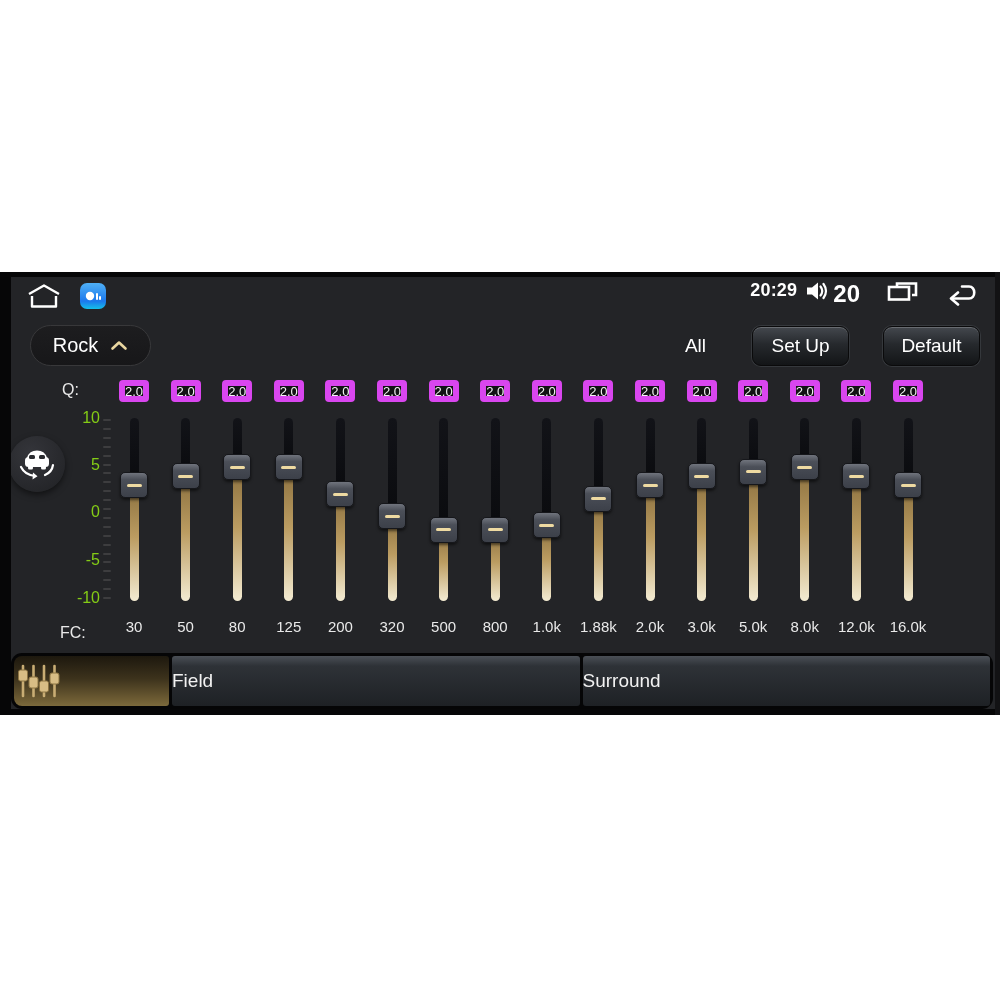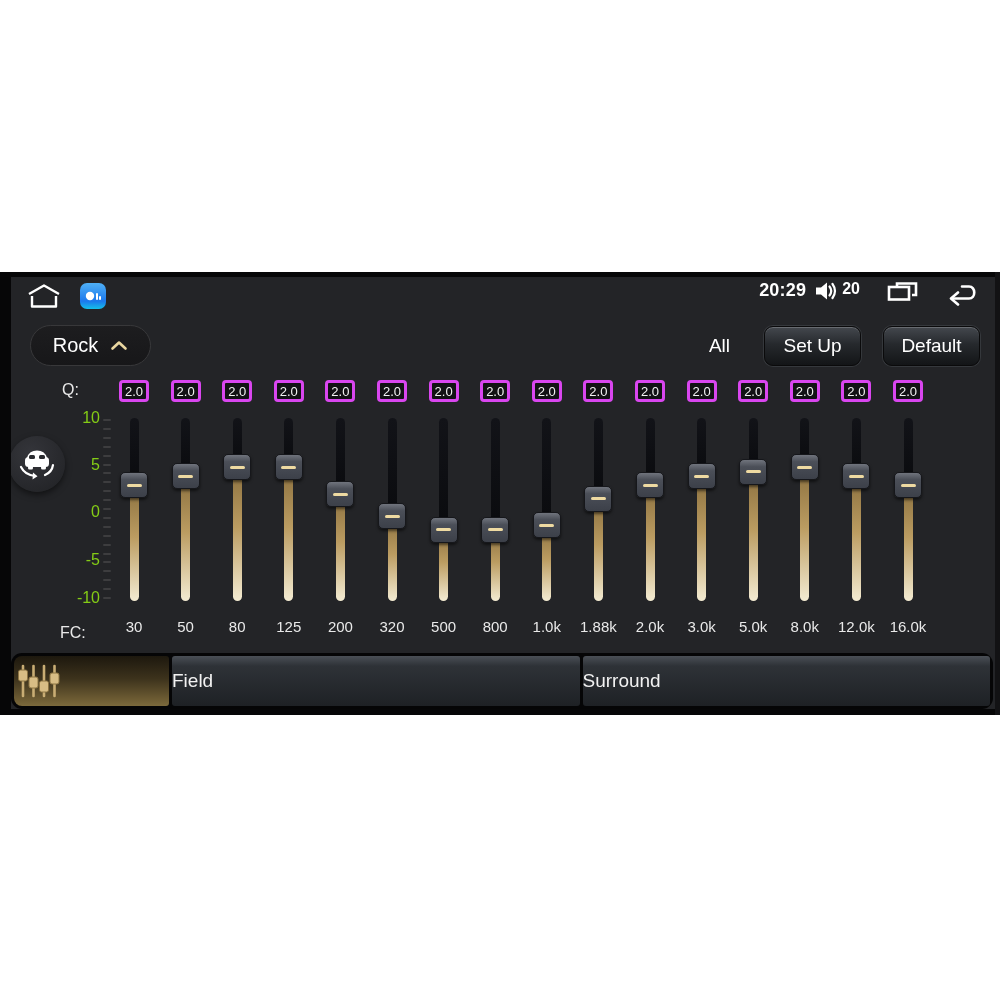--- a/index.html
+++ b/index.html
@@ -11,50 +11,50 @@
   .edge-top{left:0;top:0;width:1000px;height:5px;}
   .edge-bottom{left:0;bottom:0;width:1000px;height:6px;}
   .edge-left{left:0;top:0;width:11px;height:443px;}
   .edge-right{right:0;top:0;width:5px;height:443px;background:#121214;}
 
   
   .statusbar{position:absolute;left:0;top:8px;width:100%;height:32px;}
   .sb-left{position:absolute;left:26px;top:0;display:flex;align-items:center;gap:18px;height:32px;}
   .sb-right{position:absolute;right:20px;top:0;display:flex;height:32px;font-weight:bold;}
   .sb-time{color:#fff;font-size:18px;letter-spacing:.2px;}
-  .sb-vol-num{color:#fff;font-size:16px;margin-left:4px;}
+  .sb-vol-num{color:#fff;font-size:24px;margin-left:4px;}
   .appicon{width:26px;height:26px;border-radius:7px;background:linear-gradient(180deg,#4fb0f6 0%,#1b78ec 70%,#15c0e8 100%);
            display:flex;align-items:center;justify-content:center;}
   .icon-gap-lg{margin-left:26px;}
 
   
   .preset-pill{position:absolute;left:30px;top:53px;width:121px;height:41px;border-radius:21px;
       background:linear-gradient(180deg,#1d1d1f,#171719);border:1px solid #38383a;
       display:flex;align-items:center;justify-content:center;gap:12px;cursor:pointer;}
   .preset-label{color:#ffffff;font-size:20px;}
-  .hdr-right{position:absolute;right:20px;top:54px;display:flex;align-items:center;gap:22px;}
+  .hdr-right{position:absolute;right:20px;top:54px;display:flex;align-items:center;gap:34px;}
   .all-label{color:#ffffff;font-size:19px;margin-right:12px;}
   .hbtn{min-width:97px;height:40px;border-radius:9px;border:1px solid #0a0a0b;color:#fff;font-size:19px;
       background:linear-gradient(180deg,#44484e 0%,#26292d 45%,#131517 100%);
       box-shadow:inset 0 1px 0 rgba(255,255,255,.20), 0 0 0 1px rgba(90,94,100,.35);
       display:flex;align-items:center;justify-content:center;padding:0 16px;cursor:pointer;}
 
   
   .row-label{position:absolute;color:#e9e9e9;font-size:16px;}
   .q-row-label{left:62px;top:109px;}
   .fc-row-label{left:60px;top:352px;}
   .scale-label{position:absolute;width:44px;text-align:right;color:#84cc16;font-size:16px;transform:translateY(-50%);}
   .tick{position:absolute;width:8px;height:2px;background:#3d3d3f;border-radius:1px;}
   .car-btn{position:absolute;left:9px;top:164px;width:56px;height:56px;border-radius:50%;
       background:radial-gradient(circle at 38% 30%,#34353a 0%,#28292d 60%,#202124 100%);
       box-shadow:0 3px 6px rgba(0,0,0,.5);display:flex;align-items:center;justify-content:center;cursor:pointer;}
 
   .band{position:absolute;width:52px;top:0;height:100%;}
   .qbox{position:absolute;left:11px;top:108px;width:30px;height:22px;border-radius:4px;
-      background:#121214;border:3px solid #d946ef;color:#f2f2f2;font-size:13px;
+      background:#121214;border:6px solid #d946ef;color:#f2f2f2;font-size:13px;
       display:flex;align-items:center;justify-content:center;cursor:pointer;}
   .track-up{position:absolute;left:21.5px;width:9px;background:linear-gradient(180deg,#121318,#0a0b0e);
       border-radius:4.5px 4.5px 0 0;top:146px;}
   .track-dn{position:absolute;left:21.5px;width:9px;background:linear-gradient(180deg,#8a6f3e 0%,#bb9c61 45%,#f3ebd2 100%);
       border-radius:0 0 4.5px 4.5px;}
   .handle{position:absolute;left:12px;width:28px;height:26px;border-radius:5px;cursor:grab;
       background:linear-gradient(180deg,#70747d 0%,#4b4f58 28%,#3c4049 100%);
       border:1px solid #16171b;box-shadow:0 2px 3px rgba(0,0,0,.55);}
   .handle::after{content:"";position:absolute;left:50%;top:50%;width:15px;height:3px;margin:-1.5px 0 0 -7.5px;
       border-radius:2px;background:#eedaa2;}

